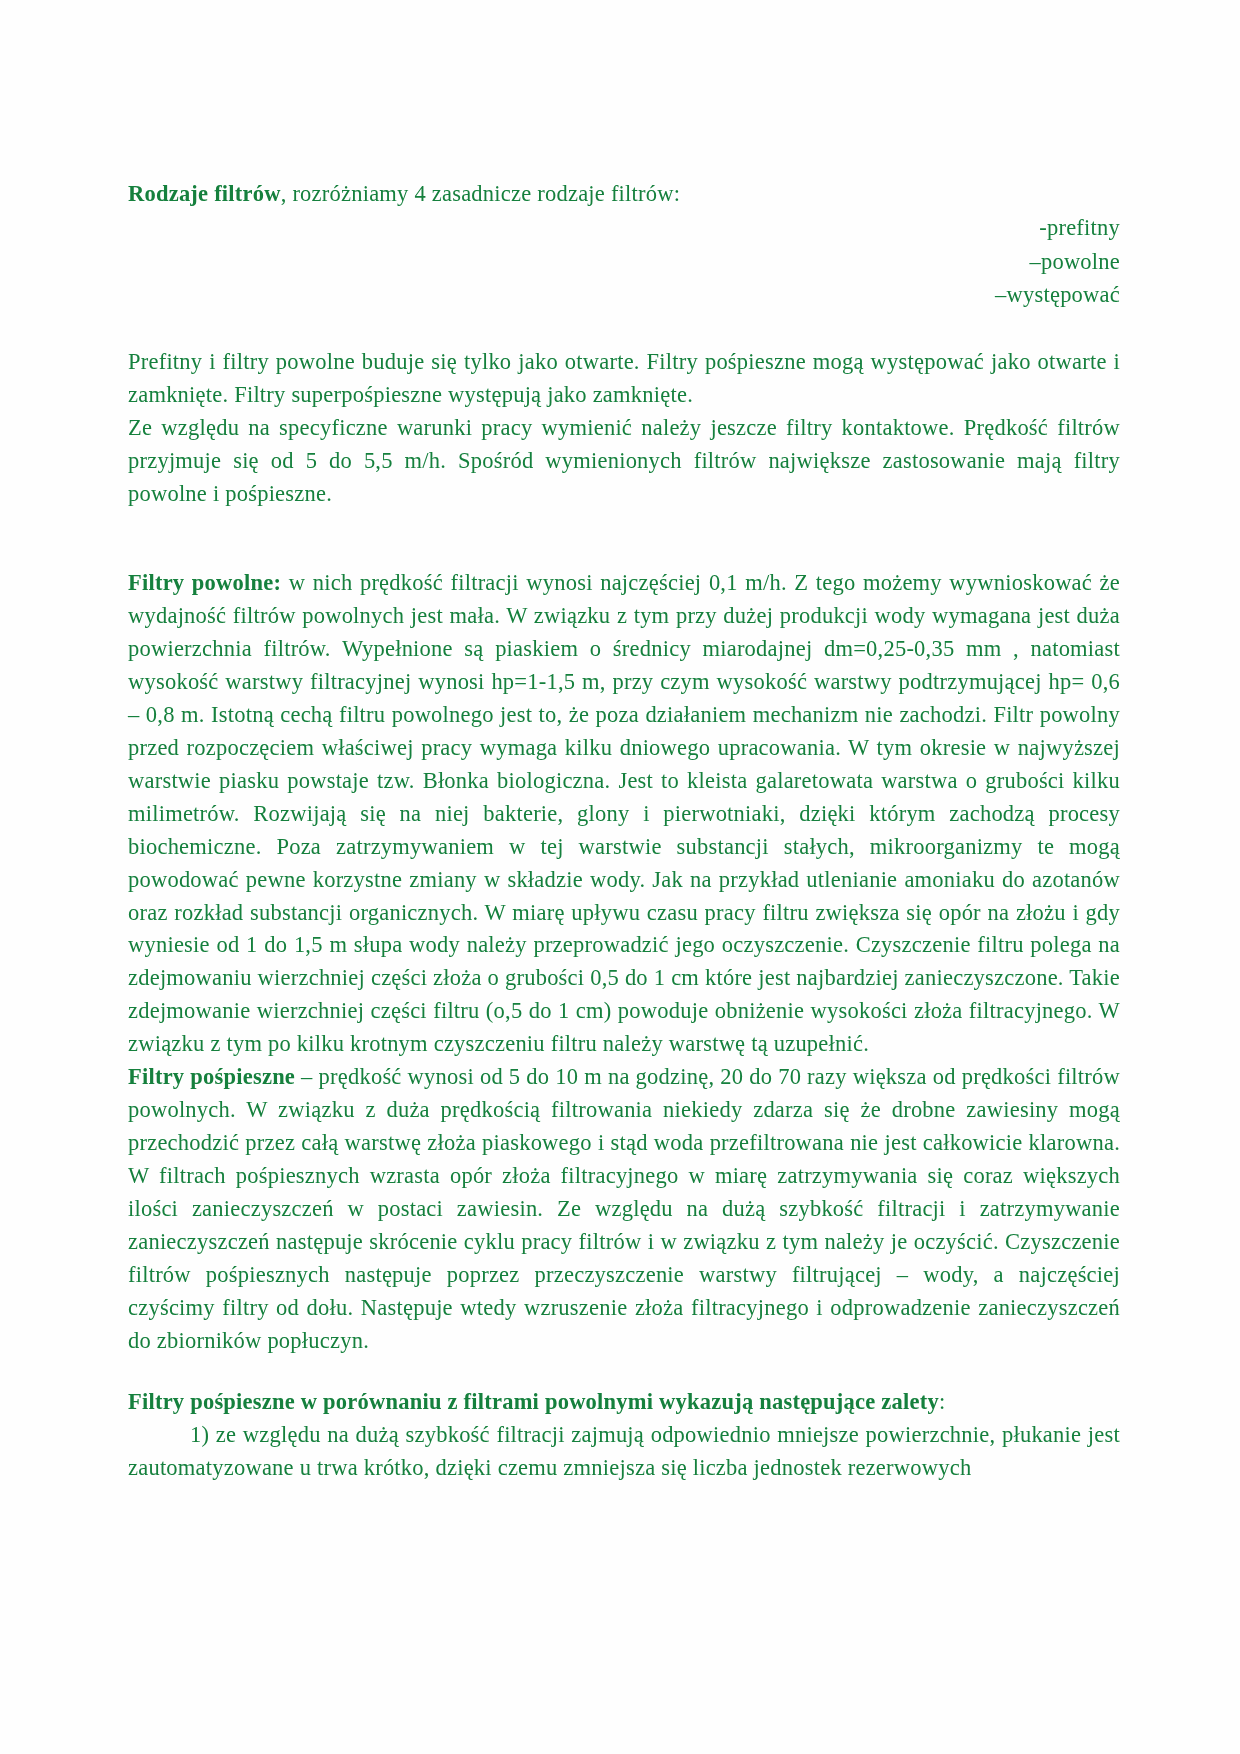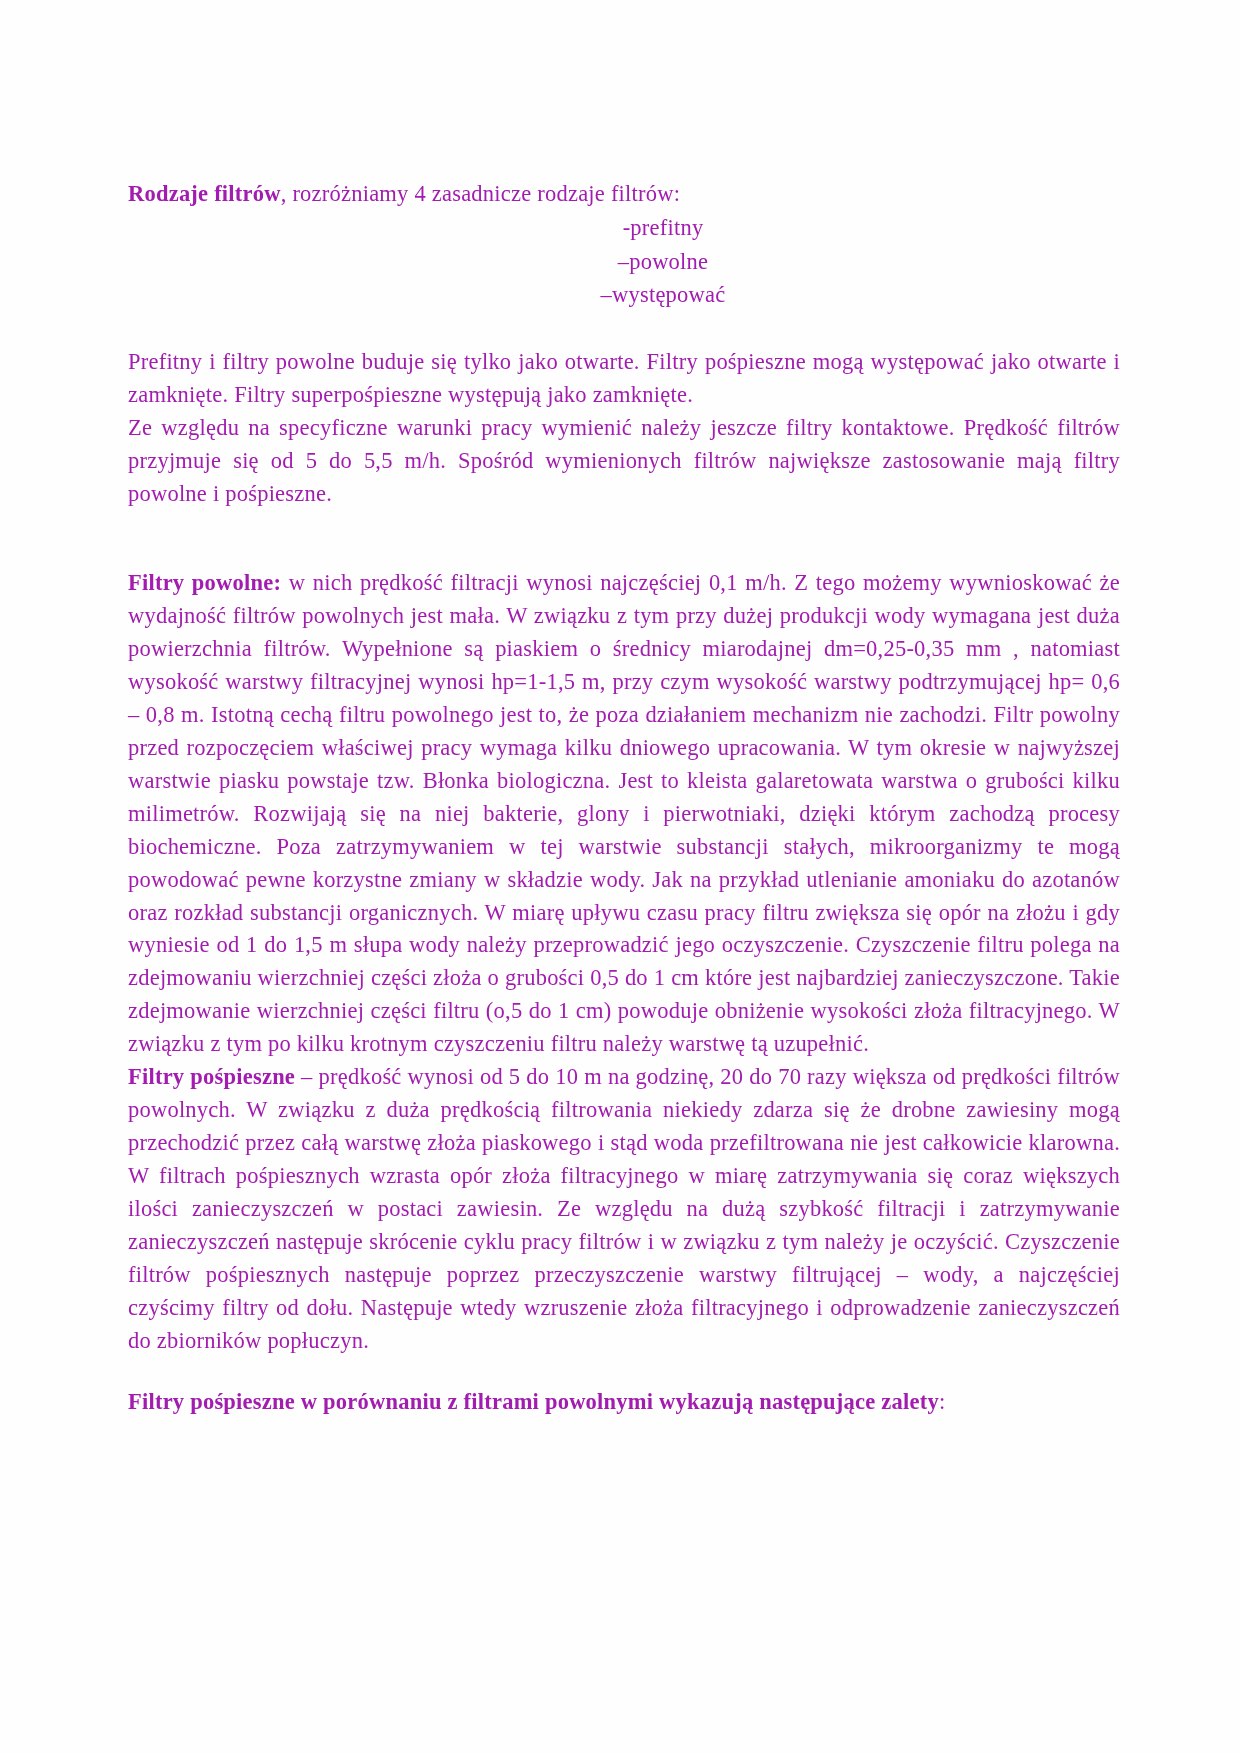--- a/index.html
+++ b/index.html
@@ -20,21 +20,21 @@
     height: 1754px;
     background: #fefefe;
     box-sizing: border-box;
     padding: 178px 120px 0 128px;
   }
   .doc-body {
     font-size: 22.5px;
     line-height: 1.465;
     text-align: justify;
     text-justify: inter-word;
-    color: #a21caf;
+    color: #15803d;
     letter-spacing: 0.01em;
   }
   .para {
     margin: 0;
     text-align: justify;
   }
   .para.nojust {
     text-align: left;
   }
   .bold {
@@ -42,21 +42,21 @@
   }
   .list-block {
     margin: 0;
     padding: 0;
     list-style: none;
     text-align: left;
   }
   .list-item {
     margin: 0;
     padding-left: 78px;
-    text-align: center;
+    text-align: right;
     line-height: 1.5;
   }
   .spacer-md { height: 28px; }
   .spacer-lg { height: 34px; }
   .indent-first {
     text-indent: 62px;
   }
 </style>
 </head>
 <body>
@@ -83,15 +83,16 @@
     <div class="spacer-md"></div>
 
     <p class="para"><span class="bold">Filtry powolne:</span><span> w nich prędkość filtracji wynosi najczęściej 0,1 m/h. Z tego możemy wywnioskować że wydajność filtrów powolnych jest mała. W związku z tym przy dużej produkcji wody wymagana jest duża powierzchnia filtrów. Wypełnione są piaskiem o średnicy miarodajnej dm=0,25-0,35 mm , natomiast wysokość warstwy filtracyjnej wynosi hp=1-1,5 m, przy czym wysokość warstwy podtrzymującej hp= 0,6 – 0,8 m. Istotną cechą filtru powolnego jest to, że poza działaniem mechanizm nie zachodzi. Filtr powolny przed rozpoczęciem właściwej pracy wymaga kilku dniowego upracowania. W tym okresie w najwyższej warstwie piasku powstaje tzw. Błonka biologiczna. Jest to kleista galaretowata warstwa o grubości kilku milimetrów. Rozwijają się na niej bakterie, glony i pierwotniaki, dzięki którym zachodzą procesy biochemiczne. Poza zatrzymywaniem w tej warstwie substancji stałych, mikroorganizmy te mogą powodować pewne korzystne zmiany w składzie wody. Jak na przykład utlenianie amoniaku do azotanów oraz rozkład substancji organicznych. W miarę upływu czasu pracy filtru zwiększa się opór na złożu i gdy wyniesie od 1 do 1,5 m słupa wody należy przeprowadzić jego oczyszczenie. Czyszczenie filtru polega na zdejmowaniu wierzchniej części złoża o grubości 0,5 do 1 cm które jest najbardziej zanieczyszczone. Takie zdejmowanie wierzchniej części filtru (o,5 do 1 cm) powoduje obniżenie wysokości złoża filtracyjnego. W związku z tym po kilku krotnym czyszczeniu filtru należy warstwę tą uzupełnić.</span></p>
 
     <p class="para"><span class="bold">Filtry pośpieszne</span><span> – prędkość wynosi od 5 do 10 m na godzinę, 20 do 70 razy większa od prędkości filtrów powolnych. W związku z duża prędkością filtrowania niekiedy zdarza się że drobne zawiesiny mogą przechodzić przez całą warstwę złoża piaskowego i stąd woda przefiltrowana nie jest całkowicie klarowna. W filtrach pośpiesznych wzrasta opór złoża filtracyjnego w miarę zatrzymywania się coraz większych ilości zanieczyszczeń w postaci zawiesin. Ze względu na dużą szybkość filtracji i zatrzymywanie zanieczyszczeń następuje skrócenie cyklu pracy filtrów i w związku z tym należy je oczyścić. Czyszczenie filtrów pośpiesznych następuje poprzez przeczyszczenie warstwy filtrującej – wody, a najczęściej czyścimy filtry od dołu. Następuje wtedy wzruszenie złoża filtracyjnego i odprowadzenie zanieczyszczeń do zbiorników popłuczyn.</span></p>
 
     <div class="spacer-md"></div>
 
     <p class="para nojust"><span class="bold">Filtry pośpieszne w porównaniu z filtrami powolnymi wykazują następujące zalety</span><span>:</span></p>
 
+    <p class="para indent-first">1) ze względu na dużą szybkość filtracji zajmują odpowiednio mniejsze powierzchnie, płukanie jest zautomatyzowane u trwa krótko, dzięki czemu zmniejsza się liczba jednostek rezerwowych</p>
 
   </div>
 </div>
 
 </body></html>

